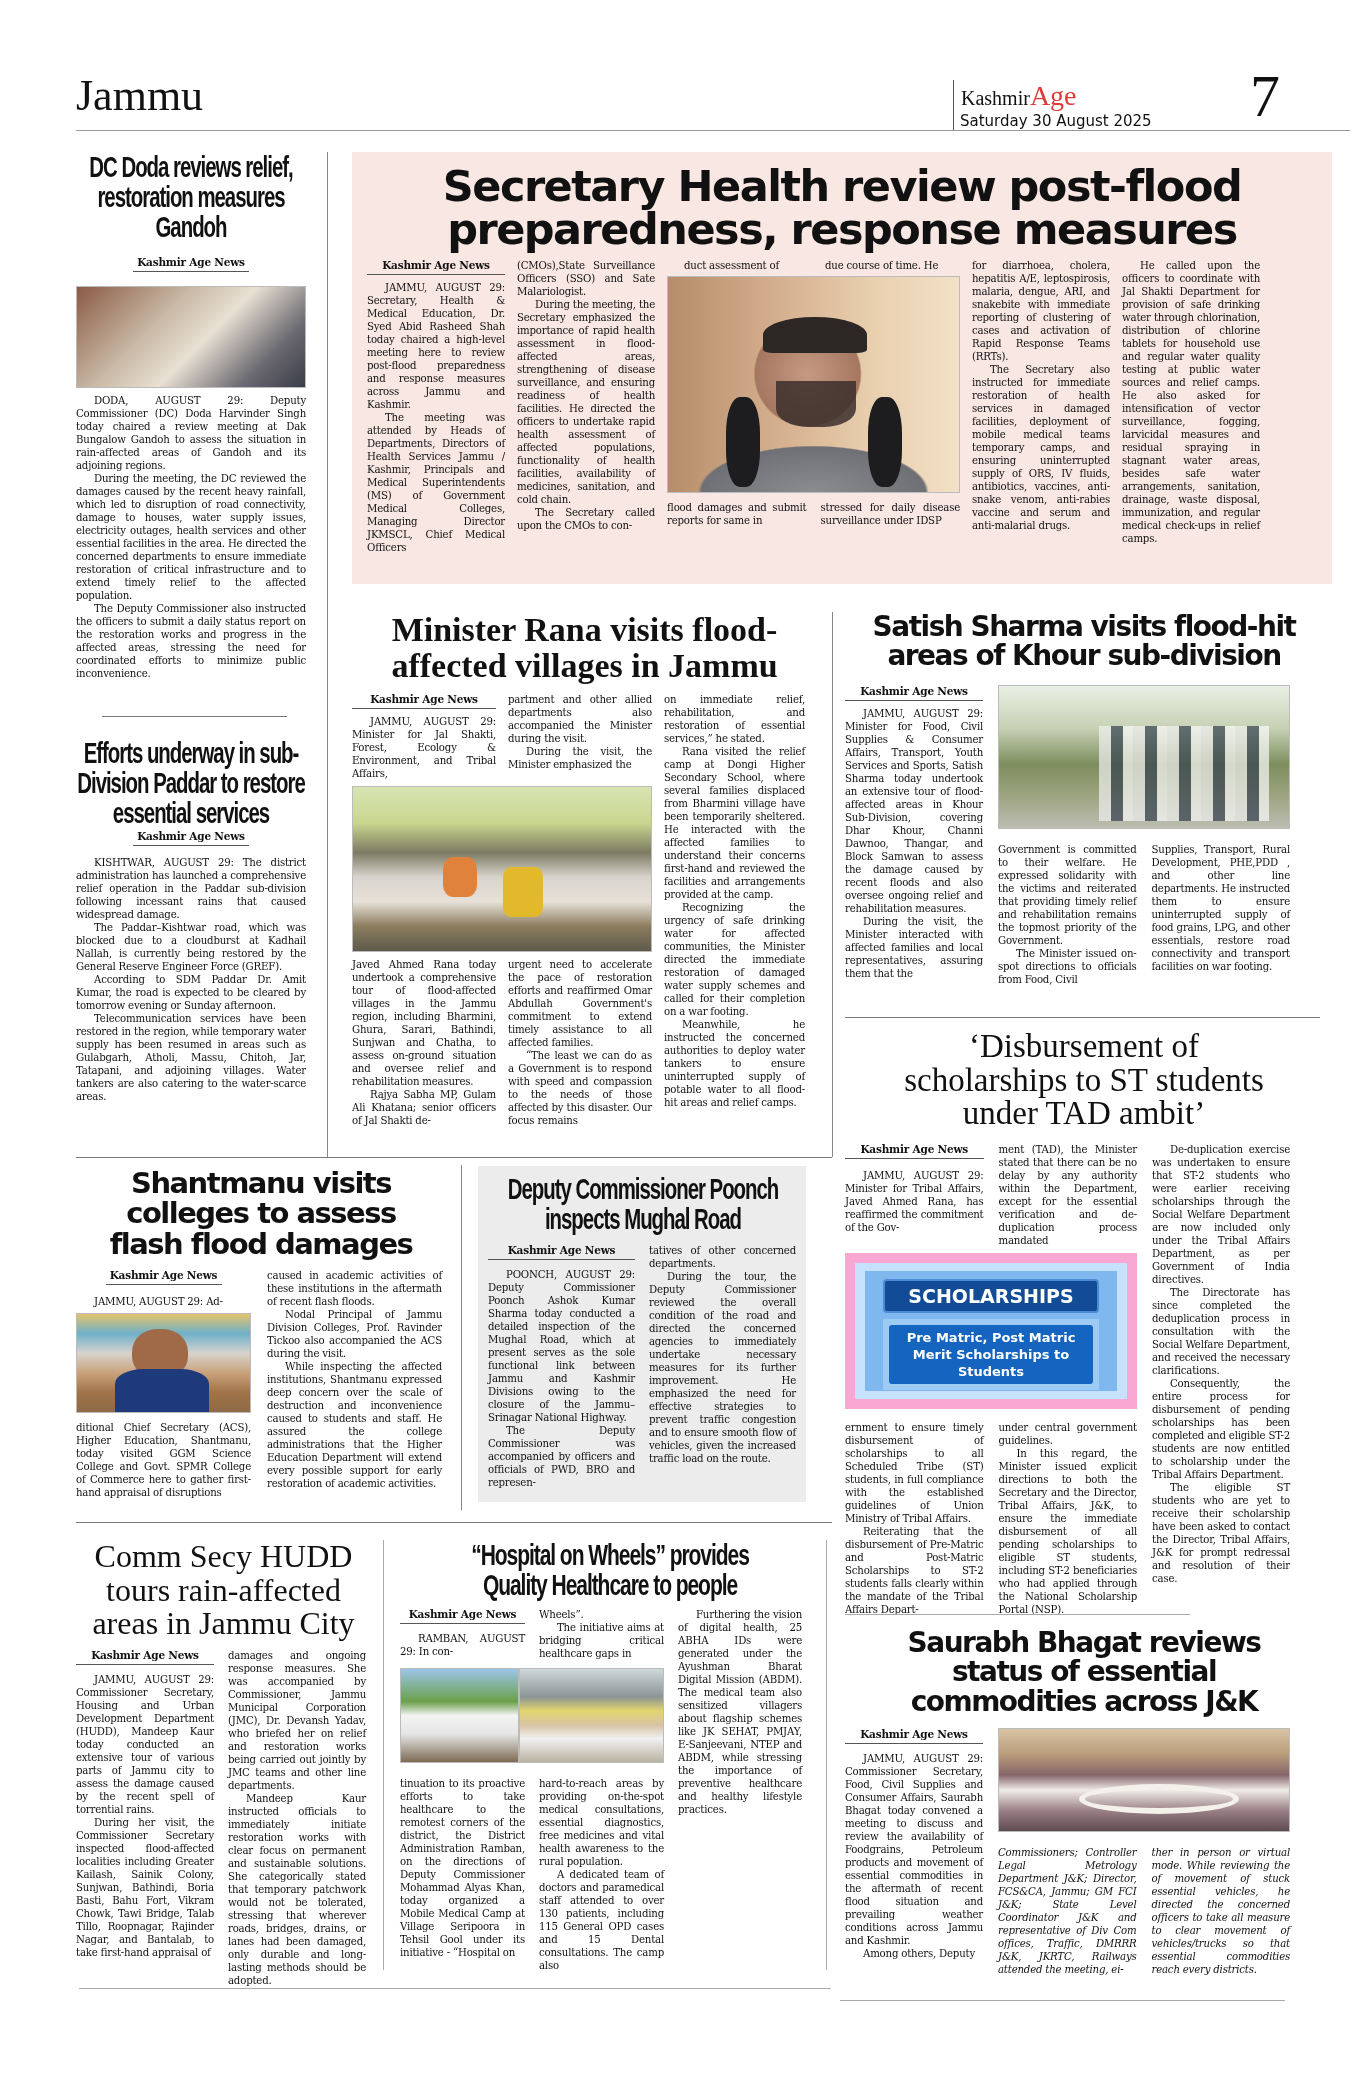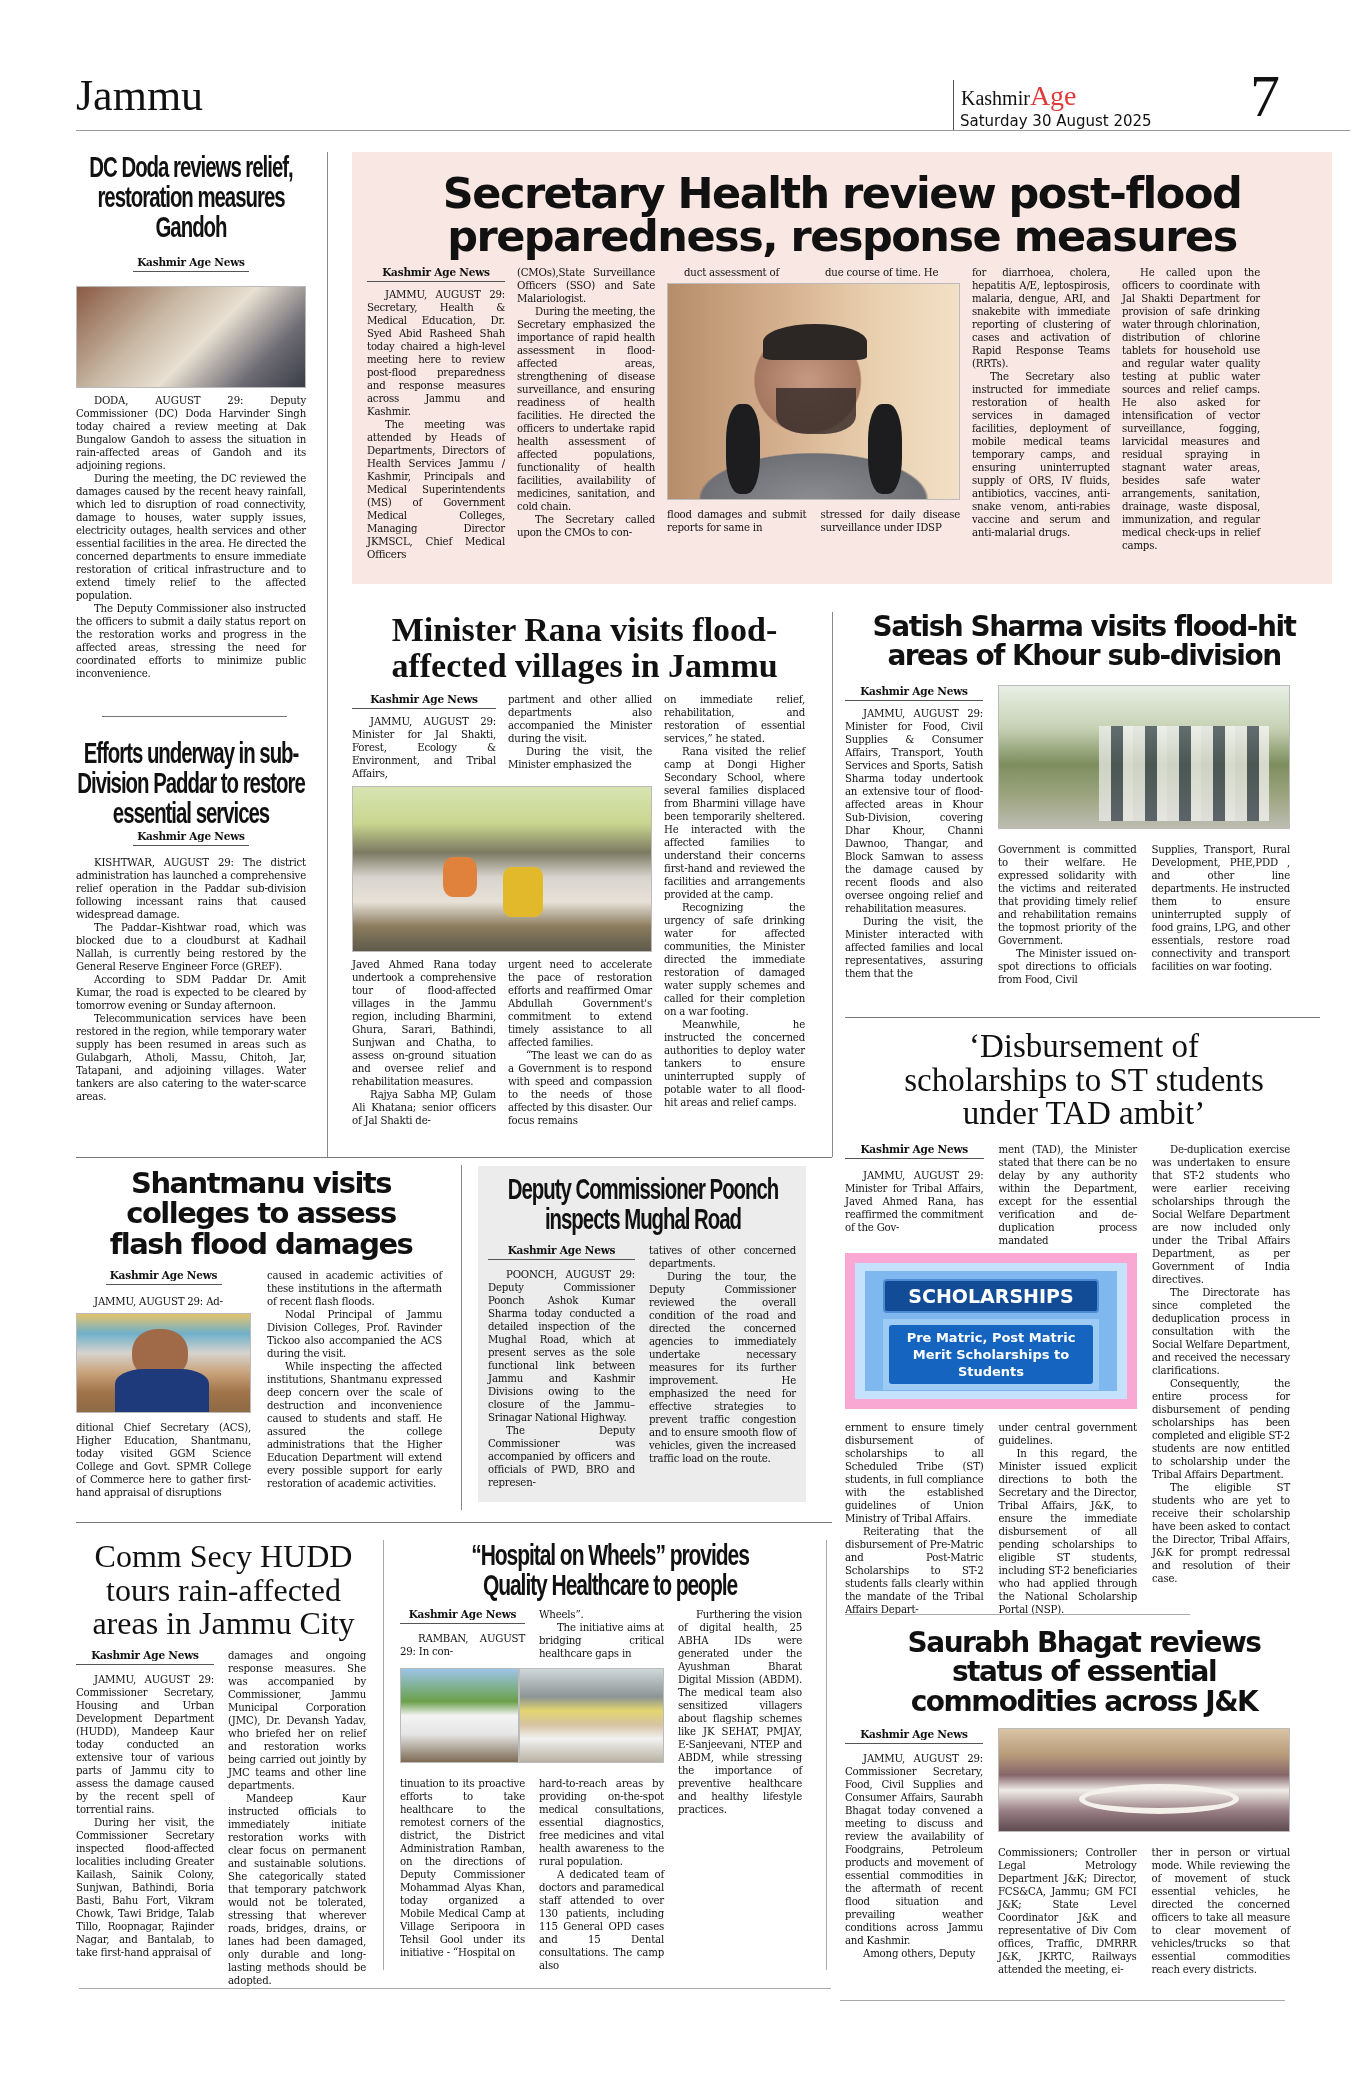--- a/index.html
+++ b/index.html
@@ -46,21 +46,21 @@
   <div class="byline" style="width:116px;margin:2px auto 10px;">Kashmir Age News</div>
   <div class="body-text">
     <p>KISHTWAR, AUGUST 29: The district administration has launched a comprehensive relief operation in the Paddar sub-division following incessant rains that caused widespread damage.</p>
     <p>The Paddar–Kishtwar road, which was blocked due to a cloudburst at Kadhail Nallah, is currently being restored by the General Reserve Engineer Force (GREF).</p>
     <p>According to SDM Paddar Dr. Amit Kumar, the road is expected to be cleared by tomorrow evening or Sunday afternoon.</p>
     <p>Telecommunication services have been restored in the region, while temporary water supply has been resumed in areas such as Gulabgarh, Atholi, Massu, Chitoh, Jar, Tatapani, and adjoining villages. Water tankers are also catering to the water-scarce areas.</p>
   </div>
 </div>
 
 <div class="abs" style="left:352px;top:152px;width:980px;height:432px;background:#f8e7e2;">
-  <div class="sans-head" style="font-size:43px;padding:20px 40px 0;line-height:1.0;">Secretary Health review post-flood preparedness, response measures</div>
+  <div class="sans-head" style="font-size:43px;padding:13px 40px 0;line-height:1.0;">Secretary Health review post-flood preparedness, response measures</div>
   <div style="display:flex;gap:12px;padding:8px 12px 0 15px;">
     <div style="width:138px;">
       <div class="byline" style="margin-bottom:6px;">Kashmir Age News</div>
       <div class="body-text">
         <p>JAMMU, AUGUST 29: Secretary, Health &amp; Medical Education, Dr. Syed Abid Rasheed Shah today chaired a high-level meeting here to review post-flood preparedness and response measures across Jammu and Kashmir.</p>
         <p>The meeting was attended by Heads of Departments, Directors of Health Services Jammu / Kashmir, Principals and Medical Superintendents (MS) of Government Medical Colleges, Managing Director JKMSCL, Chief Medical Officers</p>
       </div>
     </div>
     <div class="body-text" style="width:138px;">
       <p style="text-indent:0;">(CMOs),State Surveillance Officers (SSO) and Sate Malariologist.</p>
@@ -311,21 +311,21 @@
 <div class="abs" style="left:845px;top:1628px;width:478px;">
   <div class="sans-head" style="font-size:28px;padding:0 50px;">Saurabh Bhagat reviews status of essential commodities across J&amp;K</div>
   <div style="display:flex;gap:15px;margin-top:12px;">
     <div style="width:138px;">
       <div class="byline" style="margin-bottom:8px;">Kashmir Age News</div>
       <div class="body-text">
         <p>JAMMU, AUGUST 29: Commissioner Secretary, Food, Civil Supplies and Consumer Affairs, Saurabh Bhagat today convened a meeting to discuss and review the availability of Foodgrains, Petroleum products and movement of essential commodities in the aftermath of recent flood situation and prevailing weather conditions across Jammu and Kashmir.</p>
         <p>Among others, Deputy</p>
       </div>
     </div>
-    <div style="width:292px;">
+    <div style="width:292px;font-style:italic;">
       <div class="photo" style="height:104px;background:linear-gradient(180deg,#d8c4a4 0%,#b89c7a 25%,#86656a 45%,#f0ece6 60%,#9a7f86 80%,#5e4a4f 100%);">
         <div style="position:absolute;left:80px;top:55px;width:160px;height:30px;border:6px solid #f4f1ea;border-radius:50%;"></div>
       </div>
       <div style="display:flex;gap:15px;margin-top:14px;">
         <div class="body-text" style="flex:1;">
             <p style="text-indent:0;">Commissioners; Controller Legal Metrology Department J&amp;K; Director, FCS&amp;CA, Jammu; GM FCI J&amp;K; State Level Coordinator J&amp;K and representative of Div Com offices, Traffic, DMRRR J&amp;K, JKRTC, Railways attended the meeting, ei-</p>
           </div>
         <div class="body-text" style="flex:1;">
             <p style="text-indent:0;">ther in person or virtual mode. While reviewing the of movement of stuck essential vehicles, he directed the concerned officers to take all measure to clear movement of vehicles/trucks so that essential commodities reach every districts.</p>
           </div>

